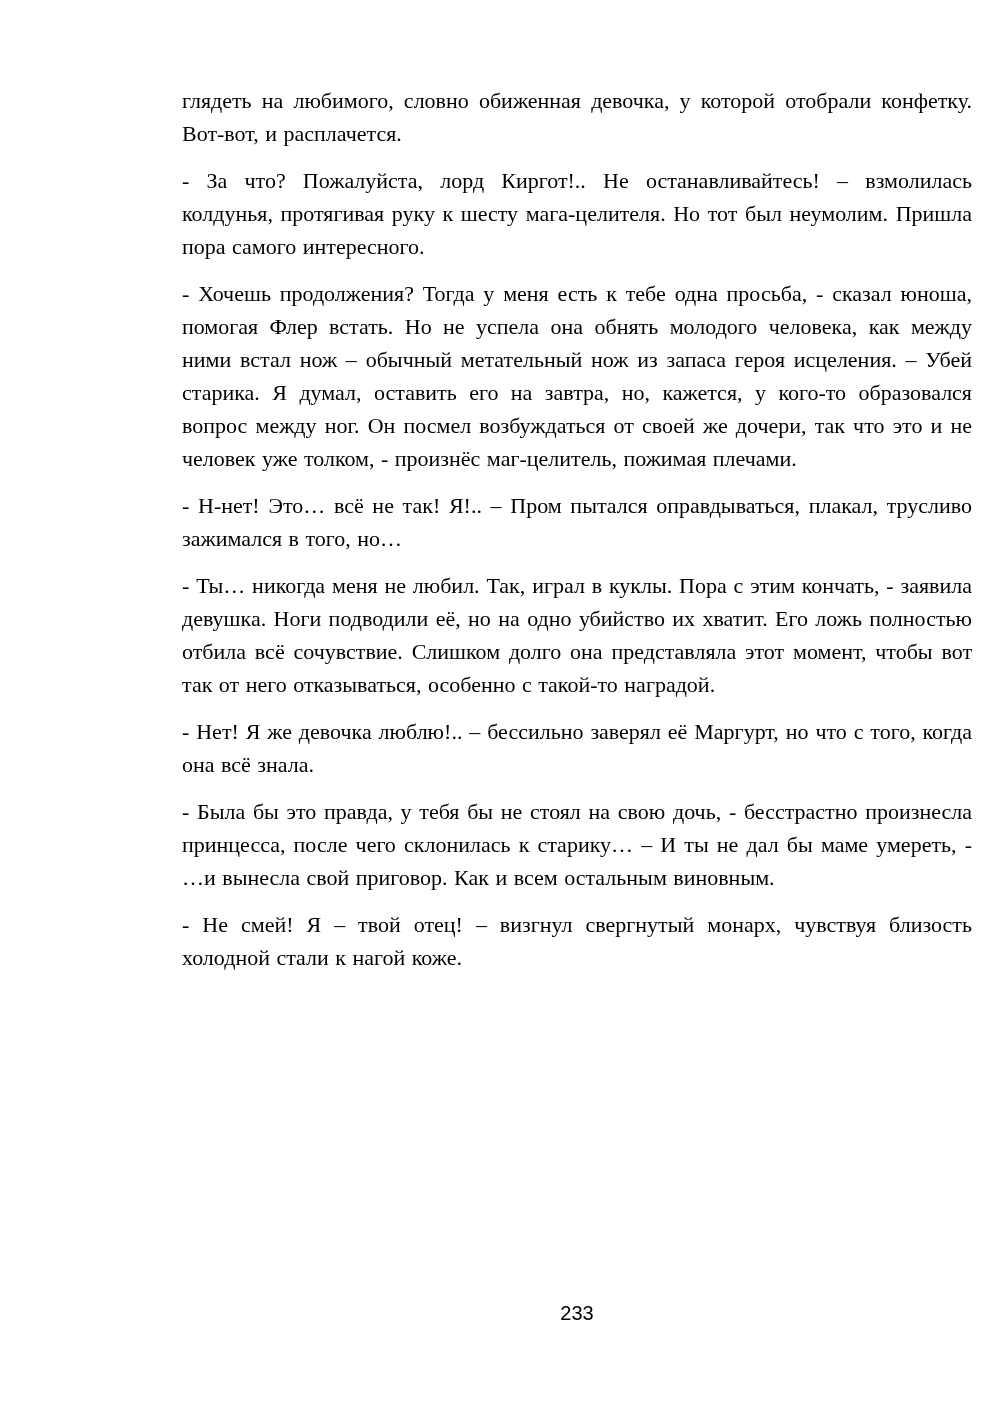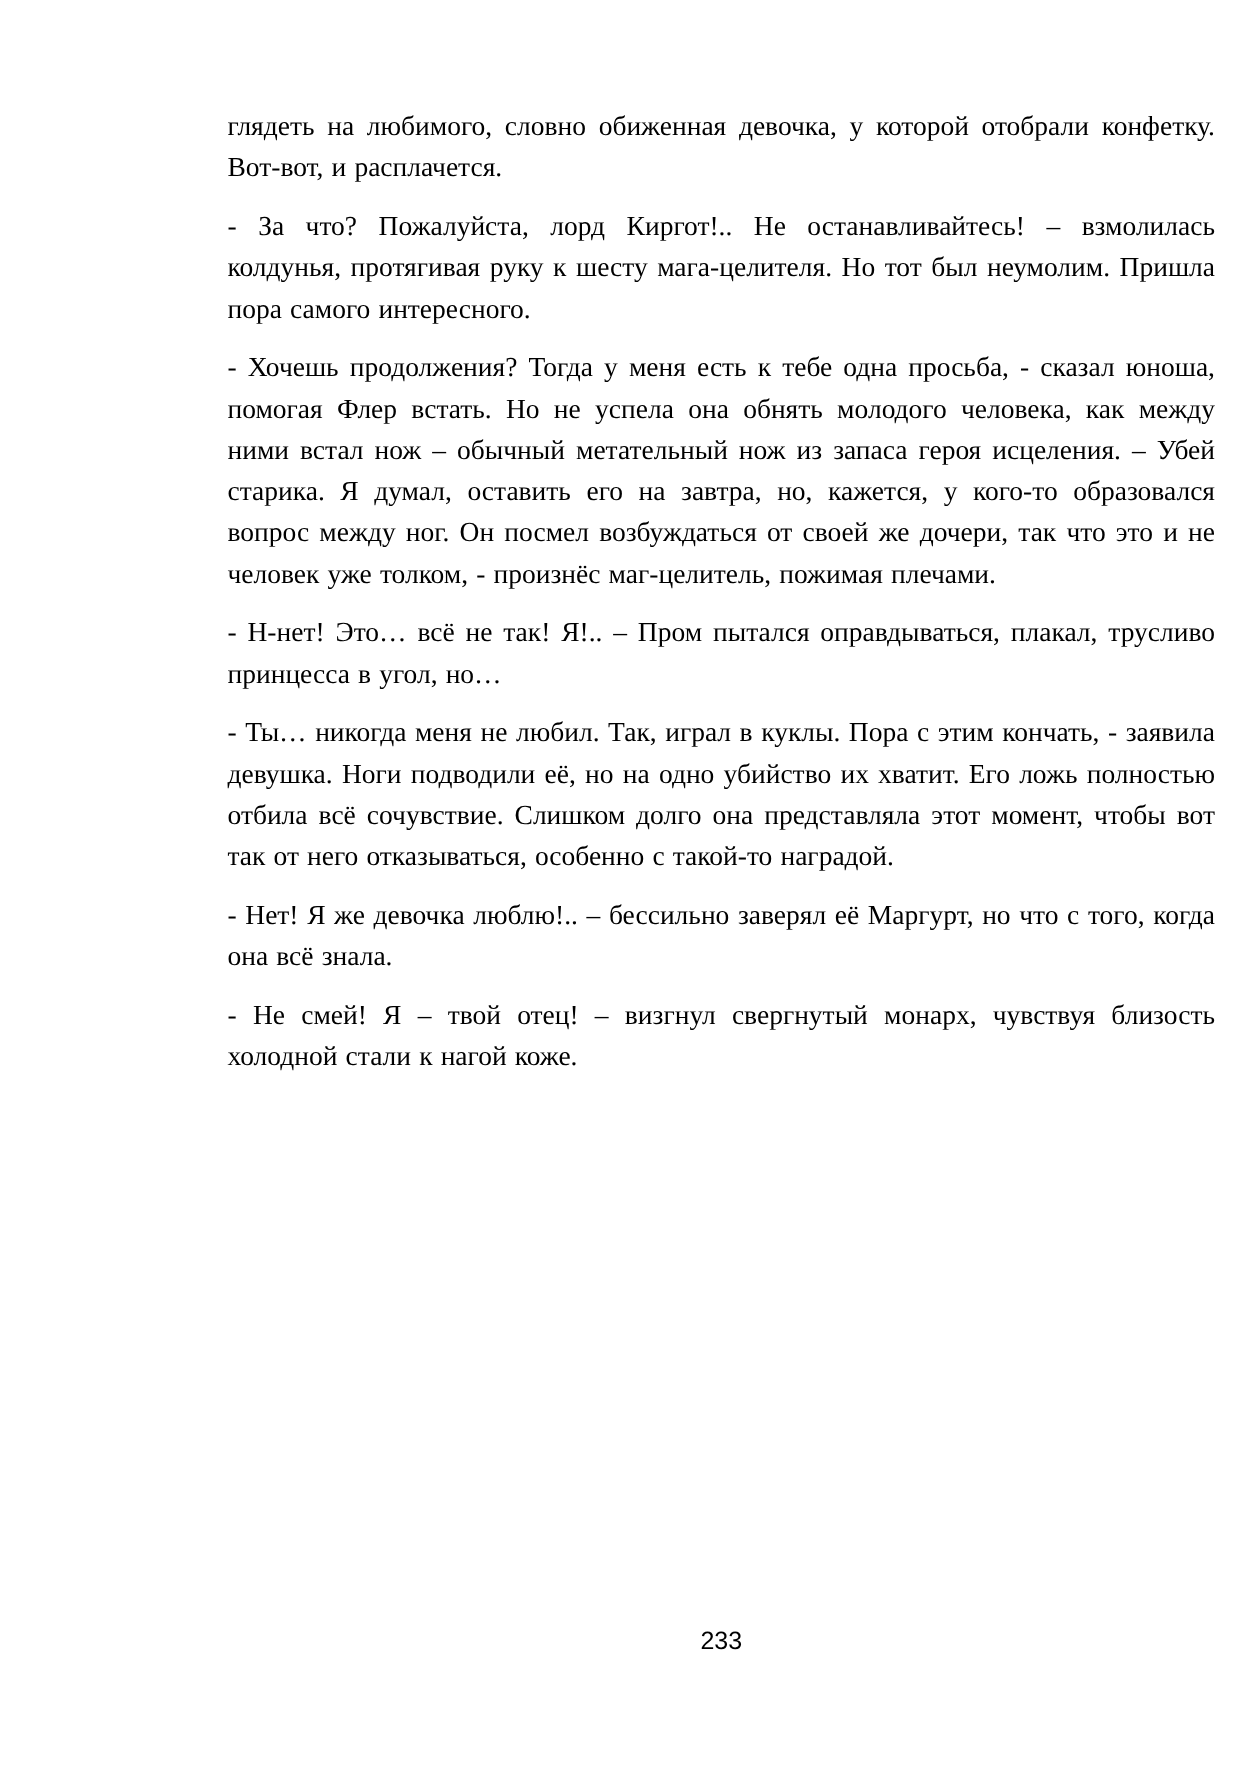--- a/index.html
+++ b/index.html
@@ -43,19 +43,20 @@
   }
 </style>
 </head>
 <body>
 
 <div class="page">
   <div class="text-block">
     <p>глядеть на любимого, словно обиженная девочка, у которой отобрали конфетку. Вот-вот, и расплачется.</p>
     <p>- За что? Пожалуйста, лорд Киргот!.. Не останавливайтесь! – взмолилась колдунья, протягивая руку к шесту мага-целителя. Но тот был неумолим. Пришла пора самого интересного.</p>
     <p>- Хочешь продолжения? Тогда у меня есть к тебе одна просьба, - сказал юноша, помогая Флер встать. Но не успела она обнять молодого человека, как между ними встал нож – обычный метательный нож из запаса героя исцеления. – Убей старика. Я думал, оставить его на завтра, но, кажется, у кого-то образовался вопрос между ног. Он посмел возбуждаться от своей же дочери, так что это и не человек уже толком, - произнёс маг-целитель, пожимая плечами.</p>
-    <p>- Н-нет! Это… всё не так! Я!.. – Пром пытался оправдываться, плакал, трусливо принцесса в угол, но…</p>
+    <p>- Н-нет! Это… всё не так! Я!.. – Пром пытался оправдываться, плакал, трусливо зажимался в того, но…</p>
     <p>- Ты… никогда меня не любил. Так, играл в куклы. Пора с этим кончать, - заявила девушка. Ноги подводили её, но на одно убийство их хватит. Его ложь полностью отбила всё сочувствие. Слишком долго она представляла этот момент, чтобы вот так от него отказываться, особенно с такой-то наградой.</p>
     <p>- Нет! Я же девочка люблю!.. – бессильно заверял её Маргурт, но что с того, когда она всё знала.</p>
+    <p>- Была бы это правда, у тебя бы не стоял на свою дочь, - бесстрастно произнесла принцесса, после чего склонилась к старику… – И ты не дал бы маме умереть, - …и вынесла свой приговор. Как и всем остальным виновным.</p>
     <p>- Не смей! Я – твой отец! – визгнул свергнутый монарх, чувствуя близость холодной стали к нагой коже.</p>
   </div>
   <div class="page-number">233</div>
 </div>
 
 </body></html>

